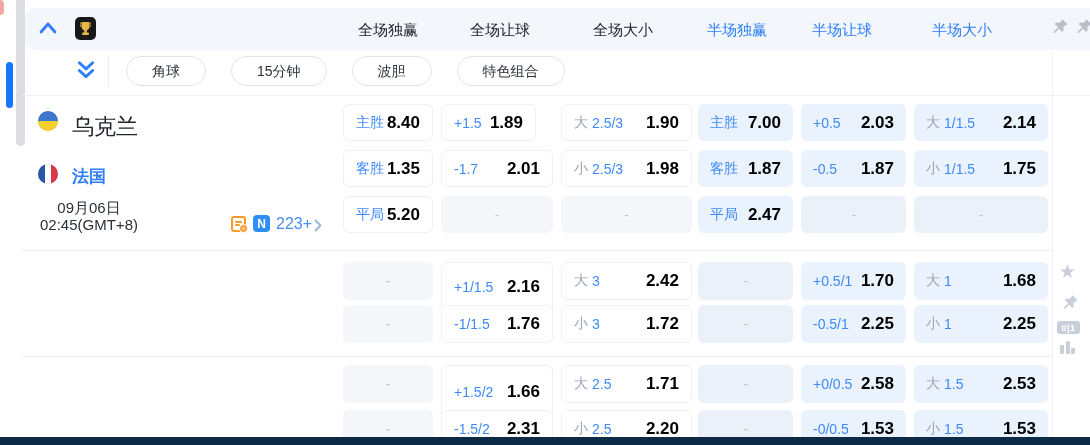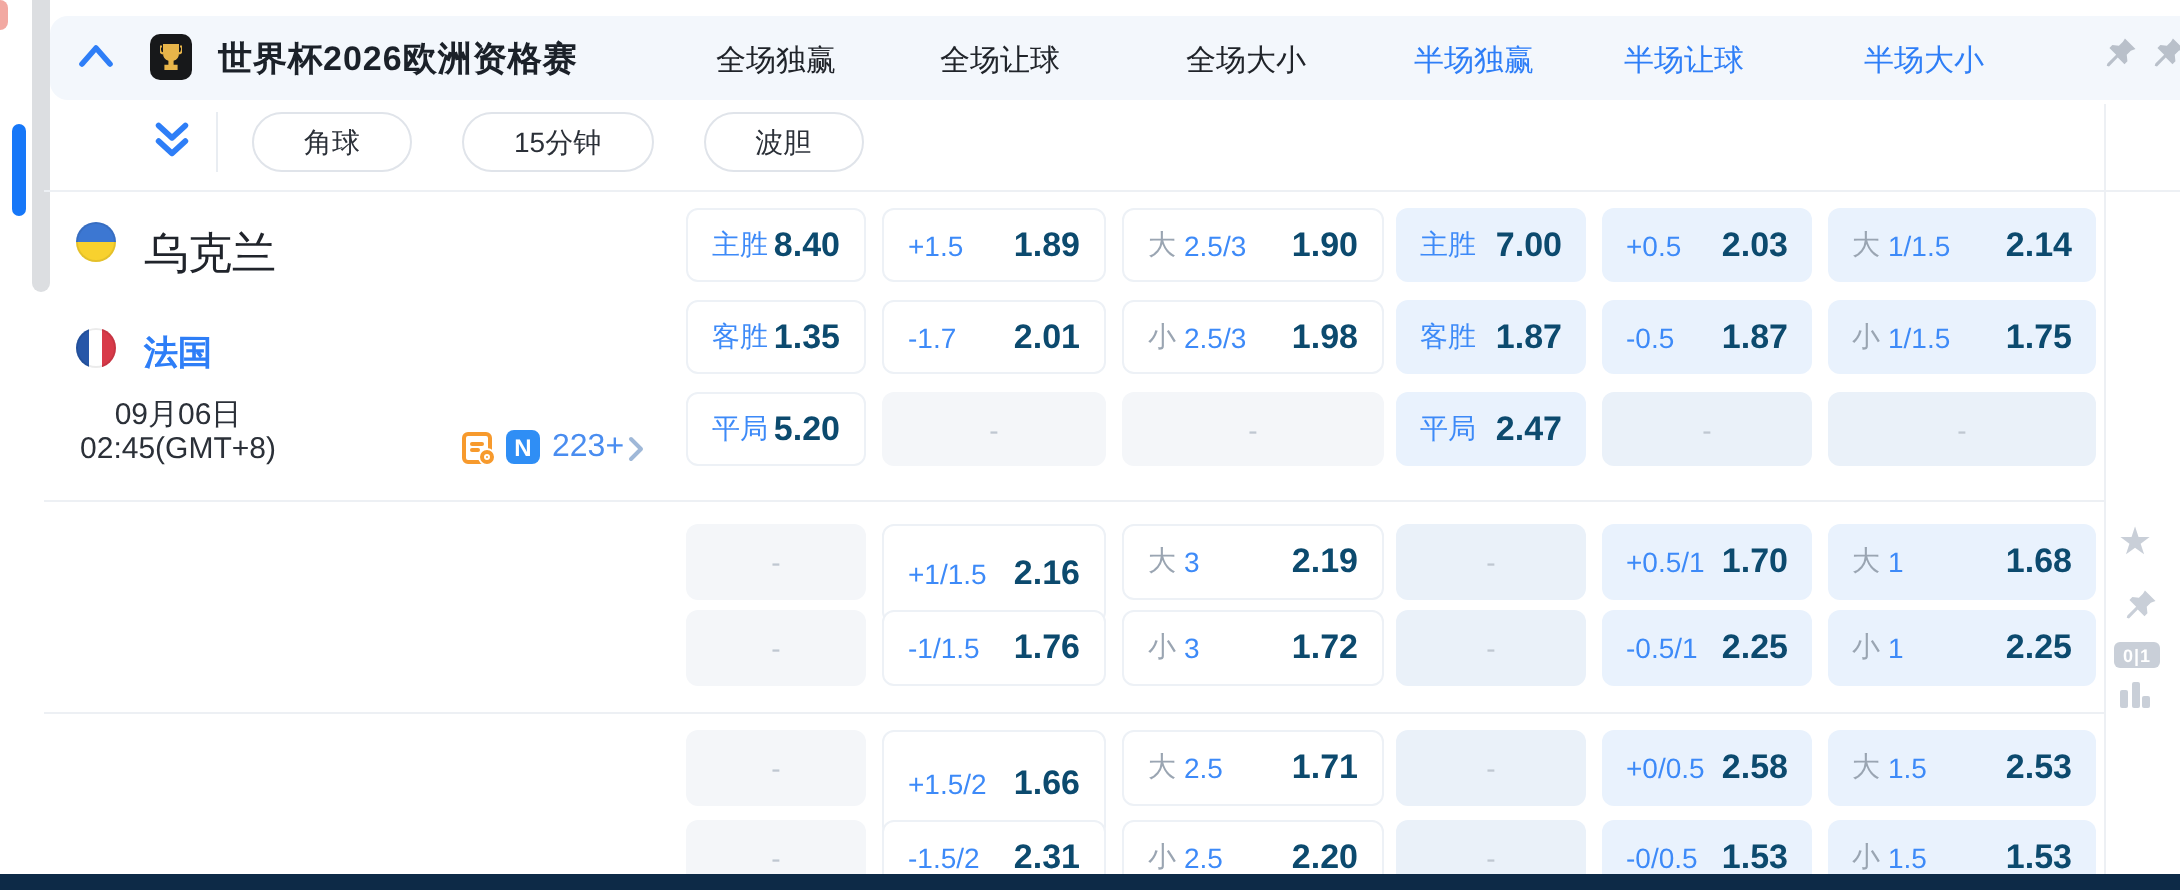--- a/index.html
+++ b/index.html
@@ -56,21 +56,21 @@
   .cell{position:absolute;border-radius:6px;display:flex;align-items:center;justify-content:space-between;
         padding:0 12px;box-sizing:border-box;cursor:pointer}
   .cell-white{background:#fff;border:1px solid #edf1f6}
   .cell-blue{background:#e9f2fd}
   .dash-gray{background:#f4f6f9;justify-content:center;cursor:default}
   .dash-blue{background:#eaf1f9;justify-content:center;cursor:default}
   .cl{display:flex;align-items:center;gap:4px}
   .olab{color:#3d8af8;font-size:14px}
   .pfx{color:#9aa5b2;font-size:14px}
   .hcp{color:#3d8af8;font-size:14px}
-  .val{color:#0c4a6e;font-size:17px;font-weight:700}
+  .val{color:#000000;font-size:17px;font-weight:700}
   .dash{color:#bfc7d1;font-size:14px}
 
   
   .star-icon{left:1059px;top:262px;font-size:19px;color:#c9cfd8;cursor:pointer;line-height:19px}
   .pin-side{left:1061px;top:294px;width:18px;height:18px;cursor:pointer}
   .score-badge{left:1057px;top:321px;width:23px;height:13px;background:#c9cfd8;border-radius:3px;color:#fff;
                font-size:9px;font-weight:700;display:flex;align-items:center;justify-content:center;cursor:pointer;letter-spacing:.5px}
   .chart-icon{left:1060px;top:340px;width:16px;height:14px;display:flex;align-items:flex-end;gap:1.5px;cursor:pointer}
   .chart-icon b{display:block;width:4px;background:#c9cfd8;border-radius:1px}
 
@@ -88,21 +88,20 @@
     <svg width="18" height="14" viewBox="0 0 18 14">
         <polyline points="2,11 9,3 16,11" fill="none" stroke="#2e7ef7" stroke-width="2.8" stroke-linecap="round" stroke-linejoin="round"></polyline>
       </svg>
   </div>
   <div class="abs trophy">
     <svg width="11" height="14" viewBox="0 0 11 14">
         <path fill="#e8b54a" d="M1.5 0h8v4.6a4 4 0 0 1-2.7 3.8v2h2V13h-6.6v-2.6h2v-2A4 4 0 0 1 1.5 4.6z"></path>
         <path fill="none" stroke="#e8b54a" d="M1 1.2H0v1.6a2 2 0 0 0 1.6 2M10 1.2h1v1.6a2 2 0 0 1-1.6 2"></path>
       </svg>
   </div>
-  <div class="abs league-title">世界杯2026欧洲资格赛</div>
 
   <span class="tab" style="left:333px">全场独赢</span>
   <span class="tab" style="left:445px">全场让球</span>
   <span class="tab" style="left:568px">全场大小</span>
   <span class="tab active" style="left:682px">半场独赢</span>
   <span class="tab active" style="left:787px">半场让球</span>
   <span class="tab active" style="left:907px">半场大小</span>
 
   <span class="pin-top" style="left:1026px">
     <svg width="18" height="18" viewBox="0 0 16 16">
@@ -120,20 +119,21 @@
   <svg width="20" height="20" viewBox="0 0 18 18">
       <polyline points="3,2.5 9,8 15,2.5" fill="none" stroke="#2e7ef7" stroke-width="2.6" stroke-linecap="round" stroke-linejoin="round"></polyline>
       <polyline points="3,9.5 9,15 15,9.5" fill="none" stroke="#2e7ef7" stroke-width="2.6" stroke-linecap="round" stroke-linejoin="round"></polyline>
     </svg>
 </div>
 <div class="abs v-div"></div>
 <div class="abs chips">
   <span class="chip">角球</span>
   <span class="chip">15分钟</span>
   <span class="chip">波胆</span>
+  <span class="chip">特色组合</span>
 </div>
 
 <div class="abs h-line" style="left:22px;top:95px;width:1068px"></div>
 <div class="abs h-line" style="left:22px;top:250px;width:1030px"></div>
 <div class="abs h-line" style="left:22px;top:356px;width:1030px"></div>
 <div class="abs v-line" style="left:1052px;top:52px;height:385px"></div>
 
 <div class="abs flag flag-ua"></div>
 <div class="abs team-home">乌克兰</div>
 <div class="abs flag flag-fr"></div>
@@ -156,21 +156,21 @@
     </svg>
 </div>
 
 <div id="odds-grid">
     <div class="cell cell-white" style="left: 343px; top: 104px; width: 90px; height: 37px;">
       <span class="cl">
         <span class="olab">主胜</span>
       </span>
       <span class="val">8.40</span>
     </div>
-    <div class="cell cell-white" style="left: 441px; top: 104px; width: 112px; height: 37px;">
+    <div class="cell cell-white" style="left: 441px; top: 104px; width: 95px; height: 37px;">
       <span class="cl">
         <span class="olab">+1.5</span>
       </span>
       <span class="val">1.89</span>
     </div>
     <div class="cell cell-white" style="left: 561px; top: 104px; width: 131px; height: 37px;">
       <span class="cl">
         <span class="pfx">大</span>
         <span class="hcp">2.5/3</span>
       </span>
@@ -264,21 +264,21 @@
       <span class="cl">
         <span class="olab">+1/1.5</span>
       </span>
       <span class="val">2.16</span>
     </div>
     <div class="cell cell-white" style="left: 561px; top: 262px; width: 131px; height: 38px;">
       <span class="cl">
         <span class="pfx">大</span>
         <span class="hcp">3</span>
       </span>
-      <span class="val">2.19</span>
+      <span class="val">2.42</span>
     </div>
     <div class="cell dash-blue" style="left: 698px; top: 262px; width: 95px; height: 38px;">
       <span class="dash">-</span>
     </div>
     <div class="cell cell-blue" style="left: 801px; top: 262px; width: 105px; height: 38px;">
       <span class="cl">
         <span class="olab">+0.5/1</span>
       </span>
       <span class="val">1.70</span>
     </div>

